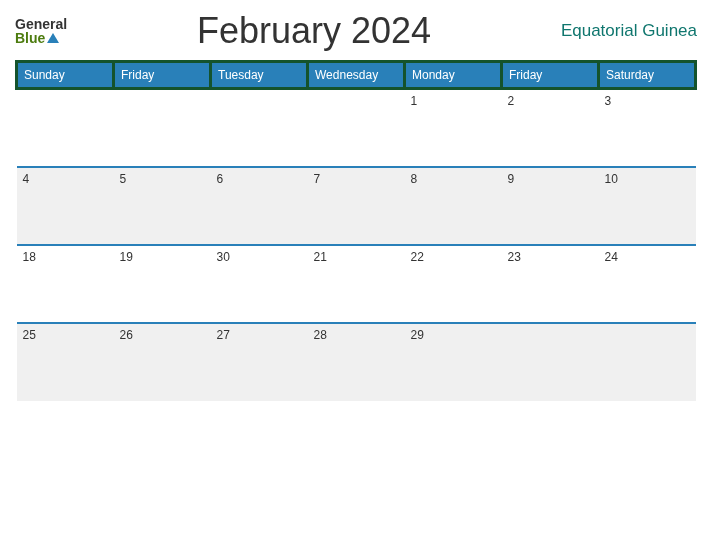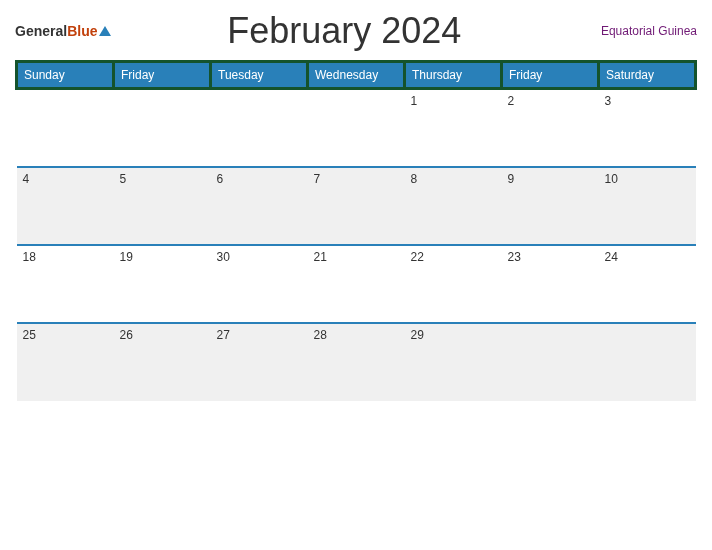--- a/index.html
+++ b/index.html
@@ -21,35 +21,35 @@
     
     .header {
       display: flex;
       align-items: center;
       justify-content: space-between;
       margin-bottom: 8px;
     }
 
     .logo {
       display: flex;
-      flex-direction: row;
+      flex-direction: column;
       align-items: flex-start;
       line-height: 1;
     }
 
     .logo-general {
       font-size: 14px;
       font-weight: bold;
       color: #333;
     }
 
     .logo-blue {
       font-size: 14px;
       font-weight: bold;
-      color: #c2410c;
+      color: #4d7c0f;
     }
 
     .logo-triangle {
       display: inline-block;
       width: 0;
       height: 0;
       border-left: 6px solid transparent;
       border-right: 6px solid transparent;
       border-bottom: 10px solid #2980b9;
       margin-left: 2px;
@@ -63,23 +63,23 @@
 
     .month-title {
       font-size: 36px;
       font-weight: normal;
       color: #333;
       text-align: center;
       flex: 1;
     }
 
     .country-name {
-      font-size: 12px;
-      color: #701a75;
-      text-align: right;
+      font-size: 17px;
+      color: #0f766e;
+      text-align: left;
       min-width: 120px;
     }
 
     
     .calendar-grid {
       width: 100%;
       border-collapse: collapse;
     }
 
     .calendar-grid th {
@@ -143,21 +143,21 @@
     <div class="country-name">Equatorial Guinea</div>
   </div>
 
   <table class="calendar-grid">
     <thead>
       <tr>
         <th>Sunday</th>
         <th>Friday</th>
         <th>Tuesday</th>
         <th>Wednesday</th>
-        <th>Thursday</th>
+        <th>Monday</th>
         <th>Friday</th>
         <th>Saturday</th>
       </tr>
     </thead>
     <tbody id="calendar-body">
     <tr class="week-row-1">
           <td></td>
           <td></td>
           <td></td>
           <td></td>

